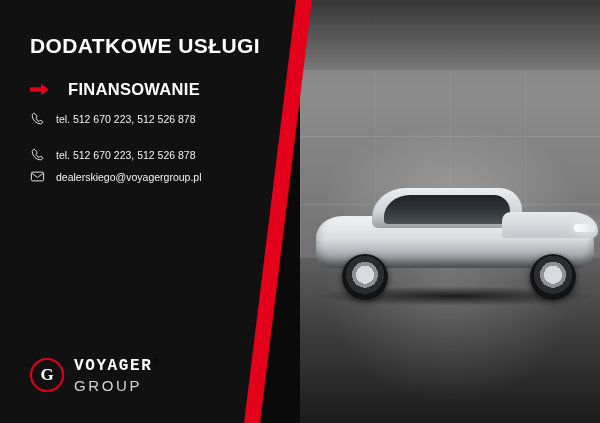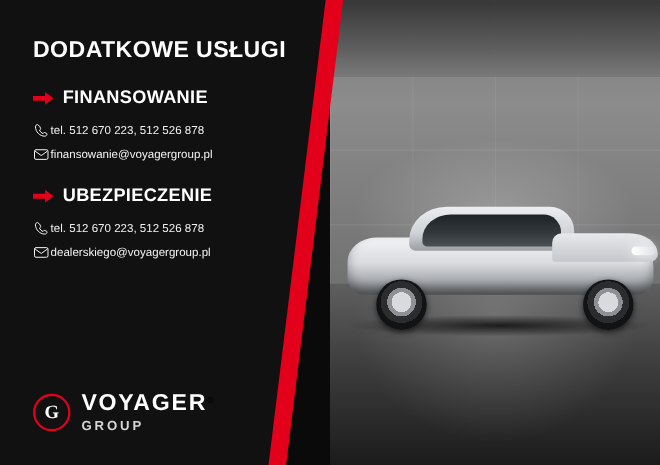--- a/index.html
+++ b/index.html
@@ -118,31 +118,31 @@
     padding: 34px 12px 14px 30px;
     color: #ffffff;
   }
   .headline {
     font-size: 21px; font-weight: bold; letter-spacing: .4px;
     color: #ffffff;
     margin-bottom: 22px;
   }
   .section { margin-bottom: 4px; }
   .sec-title {
-    display: flex; align-items: center; gap: 8px;
+    display: flex; align-items: center; gap: 19px;
     font-size: 16.5px; font-weight: bold; letter-spacing: .3px;
     margin-bottom: 12px;
   }
   .arrow-icon { display:block; width: 19px; height: 13px; flex: 0 0 auto; }
   .sec-desc {
     font-size: 10.5px; line-height: 1.55; color: #e9e9e9;
     margin-bottom: 12px; max-width: 238px;
   }
   .contact-row {
-    display: flex; align-items: center; gap: 1px;
+    display: flex; align-items: center; gap: 11px;
     font-size: 10.5px; color: #f2f2f2;
     margin-bottom: 7px;
   }
   .c-icon { width: 15px; height: 15px; flex: 0 0 auto; }
   .gap-1 { height: 14px; }
   
   .logo {
     position: absolute; left: 30px; bottom: 30px;
     display: flex; align-items: center; gap: 10px;
   }
@@ -154,28 +154,28 @@
   .logo-mark:before {
     content: "G";
     position: absolute; left: 0; right: 0; top: 50%;
     transform: translateY(-52%);
     text-align: center;
     font-size: 17px; font-weight: bold; color: #ffffff;
     font-family: "Liberation Serif", serif;
   }
   .logo-text { line-height: 1; }
   .logo-name {
-    font-size: 21px; font-weight: bold; letter-spacing: 1.6px; color: #ffffff;
-    position: relative; display:inline-block;
+    font-size: 16px; font-weight: bold; letter-spacing: 1.6px; color: #ffffff;
+    position: relative; display:inline-block;font-family:Liberation Mono, monospace;
   }
   .logo-reg {
     font-size: 8px; vertical-align: super; font-weight: normal;
   }
   .logo-sub {
-    font-size: 12px; letter-spacing: 2.6px; color: #d6d6d6; margin-top: 4px; font-weight: bold;
+    font-size: 15px; letter-spacing: 2.6px; color: #d6d6d6; margin-top: 4px;
   }
 </style>
 </head>
 <body>
 
 <div class="banner">
 
   <div class="photo">
     <div class="wall"></div>
     <div class="ceiling"></div>
@@ -208,38 +208,25 @@
         <span>FINANSOWANIE</span>
       </div>
 
       <div class="contact-row">
         <svg class="c-icon" viewBox="0 0 24 24">
           <path d="M6.6 3.5 C5.3 3.5 3.6 5 3.6 7 c0 7 6.4 13.5 13.4 13.5 2 0 3.5-1.7 3.5-3 0-.5-.3-.9-.8-1.1l-3-1.3c-.5-.2-1 0-1.3.4l-1 1.3c-2.1-1-4-2.9-5-5l1.3-1c.4-.3.6-.9.4-1.4l-1.3-3c-.2-.5-.6-.9-1.1-.9z" fill="none" stroke="#ffffff" stroke-width="1.4"></path>
         </svg>
         <span>tel. 512 670 223, 512 526 878</span>
       </div>
 
-      <div class="contact-row">
-        <svg class="c-icon" viewBox="0 0 24 24">
-          <rect x="2.2" y="5" width="19.6" height="14" rx="2.2" fill="none" stroke="#ffffff" stroke-width="1.4"></rect>
-          <path d="M3 7 L12 13.5 L21 7" fill="none" stroke="#ffffff" stroke-width="1.4"></path>
-        </svg>
-        <span>finansowanie@voyagergroup.pl</span>
-      </div>
     </div>
 
     <div class="gap-1"></div>
 
     <div class="section">
-      <div class="sec-title">
-        <svg class="arrow-icon" viewBox="0 0 19 13">
-          <path d="M0 4.2 H11 V0.6 L18.6 6.4 L11 12.2 V8.6 H0 Z" fill="#e2001a"></path>
-        </svg>
-        <span>UBEZPIECZENIE</span>
-      </div>
 
       <div class="contact-row">
         <svg class="c-icon" viewBox="0 0 24 24">
           <path d="M6.6 3.5 C5.3 3.5 3.6 5 3.6 7 c0 7 6.4 13.5 13.4 13.5 2 0 3.5-1.7 3.5-3 0-.5-.3-.9-.8-1.1l-3-1.3c-.5-.2-1 0-1.3.4l-1 1.3c-2.1-1-4-2.9-5-5l1.3-1c.4-.3.6-.9.4-1.4l-1.3-3c-.2-.5-.6-.9-1.1-.9z" fill="none" stroke="#ffffff" stroke-width="1.4"></path>
         </svg>
         <span>tel.  512 670 223, 512 526 878</span>
       </div>
 
       <div class="contact-row">
         <svg class="c-icon" viewBox="0 0 24 24">

